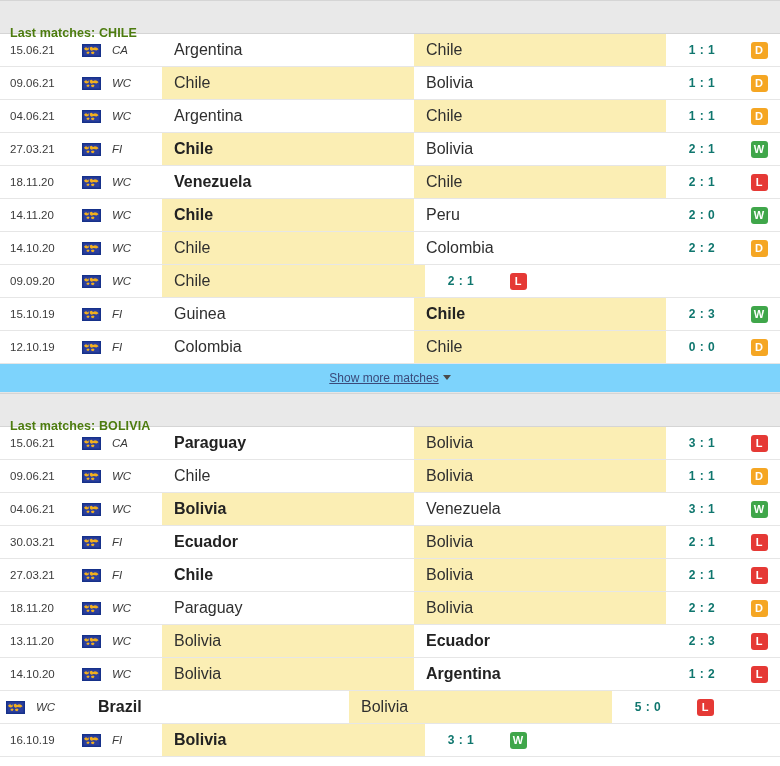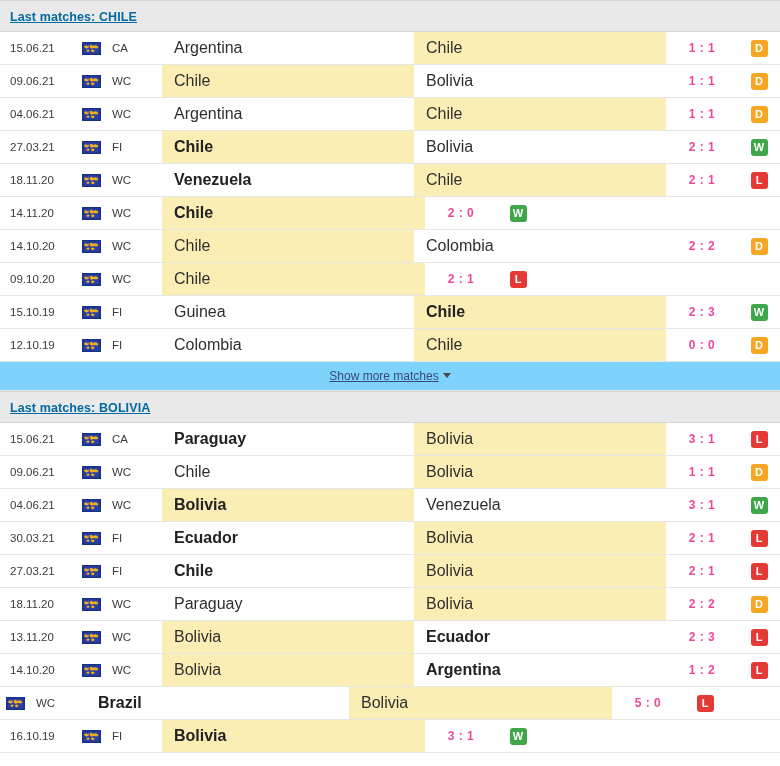--- a/index.html
+++ b/index.html
@@ -21,27 +21,26 @@
     box-sizing: border-box;
   }
 
   
   .section-header {
     background: #e9e9e9;
     border-top: 1px solid #d5d5d5;
     border-bottom: 1px solid #d5d5d5;
     height: 32px;
     line-height: 32px;
-    padding: 0 10px;
+    padding: 16px 10px;
     box-sizing: border-box;
     font-weight: bold;
     font-size: 12.5px;
-    color: #0369a1;
+    color: #4d7c0f;
     letter-spacing: 0.1px;
-    text-decoration: underline;
   }
 
   
   .match-row {
     display: flex;
     align-items: stretch;
     height: 33px;
     border-bottom: 1px solid #e6e6e6;
     box-sizing: border-box;
     background: #ffffff;
@@ -79,20 +78,21 @@
     overflow: hidden;
   }
   .flag-icon svg { display:block; width:100%; height:100%; }
 
   .c-comp {
     width: 56px;
     padding-left: 6px;
     font-size: 11.5px;
     color: #3a3a3a;
     flex: none;
+    font-style: italic;
   }
 
   .c-team {
     flex: 1 1 0;
     min-width: 0;
     padding-left: 12px;
     font-size: 16px;
     color: #2f2f2f;
     white-space: nowrap;
     overflow: hidden;
@@ -102,21 +102,21 @@
   .c-away { max-width: 263px; }
 
   .c-team.hl { background: #fbeeb4; }
   .c-team.win { font-weight: bold; color: #222222; }
 
   .c-score {
     width: 72px;
     justify-content: center;
     font-weight: bold;
     font-size: 12px;
-    color: #ec4899;
+    color: #0f766e;
     letter-spacing: 0.5px;
     flex: none;
   }
 
   .c-result {
     width: 42px;
     justify-content: center;
     flex: none;
   }
 
@@ -286,20 +286,21 @@
             <path d="M1.2 4.2 L3.6 2.4 L4.6 4.0 L6.2 2.8 L6.6 5.4 L4.4 6.6 L2.2 6.0 Z" fill="#f2b01e"></path>
             <path d="M7.4 3.0 L9.6 2.2 L11.2 3.4 L13.4 2.6 L15.6 3.2 L17.4 5.0 L15.0 6.4 L12.0 6.0 L9.2 6.8 L7.8 5.2 Z" fill="#f2b01e"></path>
             <path d="M4.0 8.2 L6.2 7.6 L7.4 9.0 L6.0 10.6 L4.2 10.0 Z" fill="#f2b01e"></path>
             <path d="M9.0 8.4 L11.6 7.8 L13.0 9.2 L11.4 10.8 L9.4 10.2 Z" fill="#f2b01e"></path>
             <rect x="0" y="0" width="19" height="13" fill="none" stroke="#16318a" stroke-width="1"></rect>
           </svg>
         </span>
       </div>
       <div class="cell c-comp">WC</div>
       <div class="cell c-team c-home hl win">Chile</div>
+      <div class="cell c-team c-away">Peru</div>
       <div class="cell c-score">2 : 0</div>
       <div class="cell c-result">
         <span class="badge W">W</span>
       </div>
     </div>
     <div class="match-row">
       <div class="cell c-date">14.10.20</div>
       <div class="cell c-flag">
         <span class="flag-icon">
           <svg viewBox="0 0 19 13" preserveAspectRatio="none">
@@ -314,21 +315,21 @@
       </div>
       <div class="cell c-comp">WC</div>
       <div class="cell c-team c-home hl">Chile</div>
       <div class="cell c-team c-away">Colombia</div>
       <div class="cell c-score">2 : 2</div>
       <div class="cell c-result">
         <span class="badge D">D</span>
       </div>
     </div>
     <div class="match-row">
-      <div class="cell c-date">09.10.20</div>
+      <div class="cell c-date">09.09.20</div>
       <div class="cell c-flag">
         <span class="flag-icon">
           <svg viewBox="0 0 19 13" preserveAspectRatio="none">
             <rect x="0" y="0" width="19" height="13" fill="#2b3f9e"></rect>
             <path d="M1.2 4.2 L3.6 2.4 L4.6 4.0 L6.2 2.8 L6.6 5.4 L4.4 6.6 L2.2 6.0 Z" fill="#f2b01e"></path>
             <path d="M7.4 3.0 L9.6 2.2 L11.2 3.4 L13.4 2.6 L15.6 3.2 L17.4 5.0 L15.0 6.4 L12.0 6.0 L9.2 6.8 L7.8 5.2 Z" fill="#f2b01e"></path>
             <path d="M4.0 8.2 L6.2 7.6 L7.4 9.0 L6.0 10.6 L4.2 10.0 Z" fill="#f2b01e"></path>
             <path d="M9.0 8.4 L11.6 7.8 L13.0 9.2 L11.4 10.8 L9.4 10.2 Z" fill="#f2b01e"></path>
             <rect x="0" y="0" width="19" height="13" fill="none" stroke="#16318a" stroke-width="1"></rect>
           </svg>

